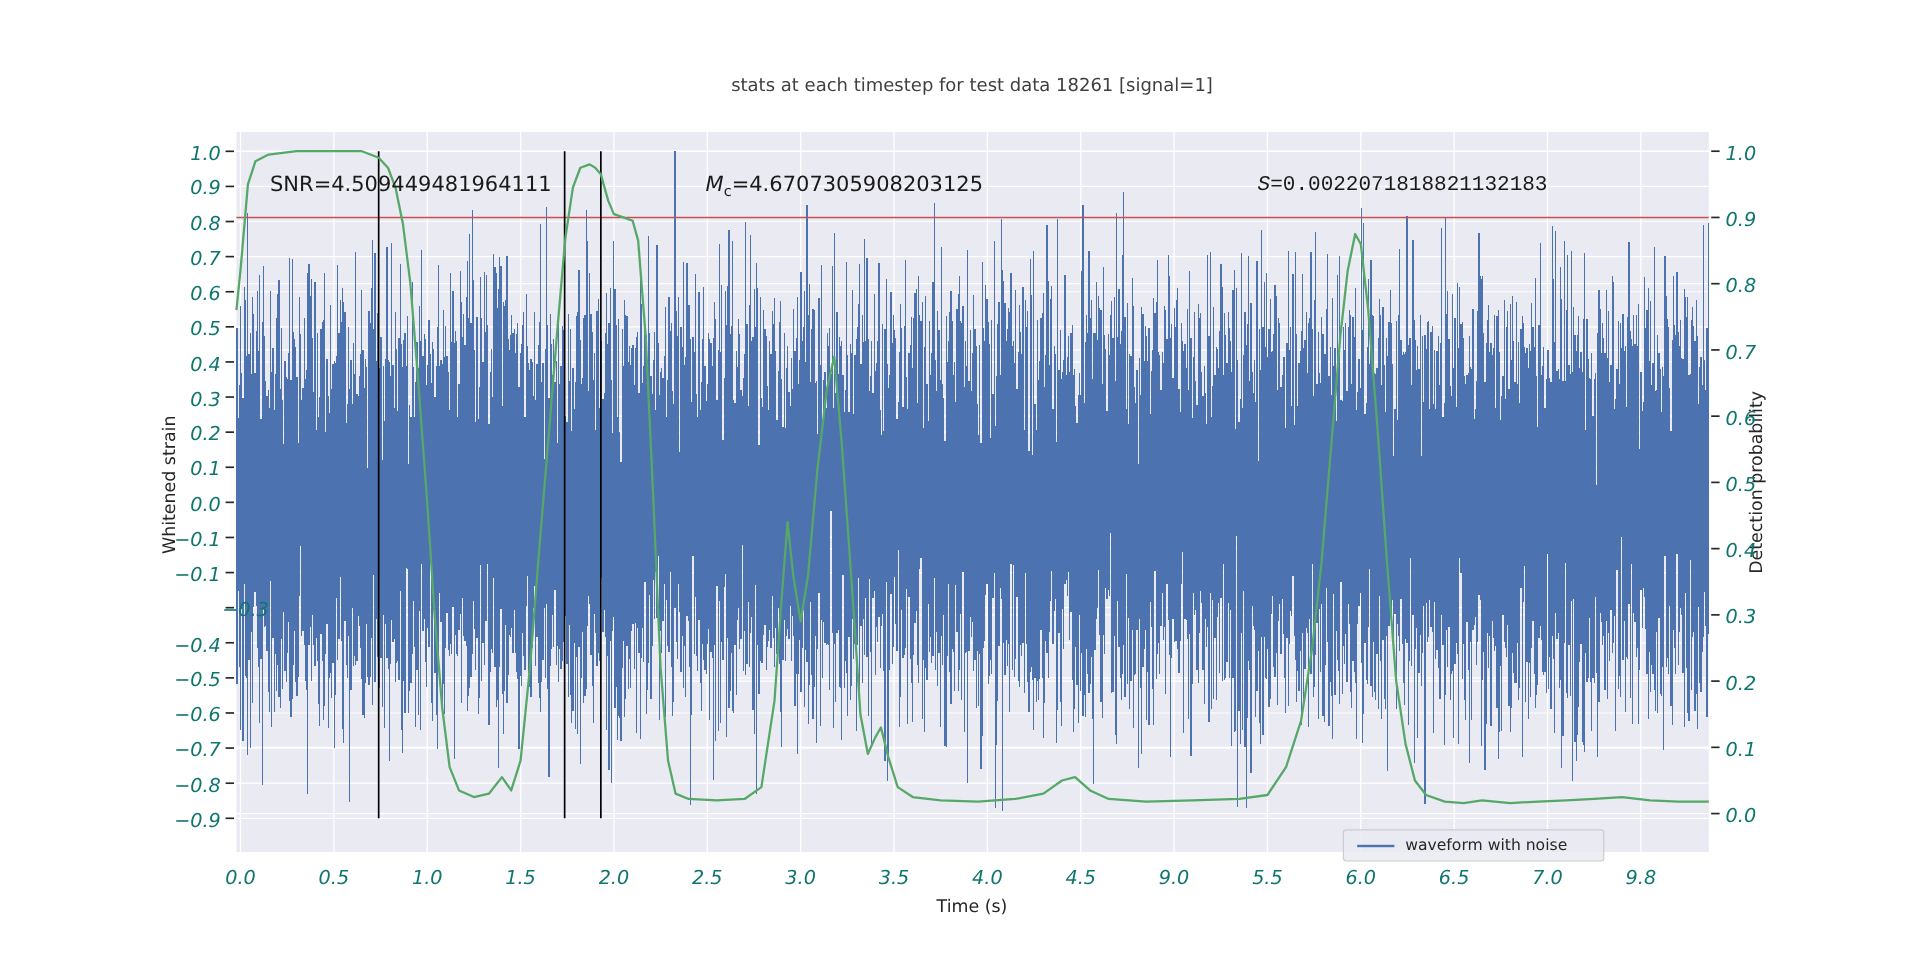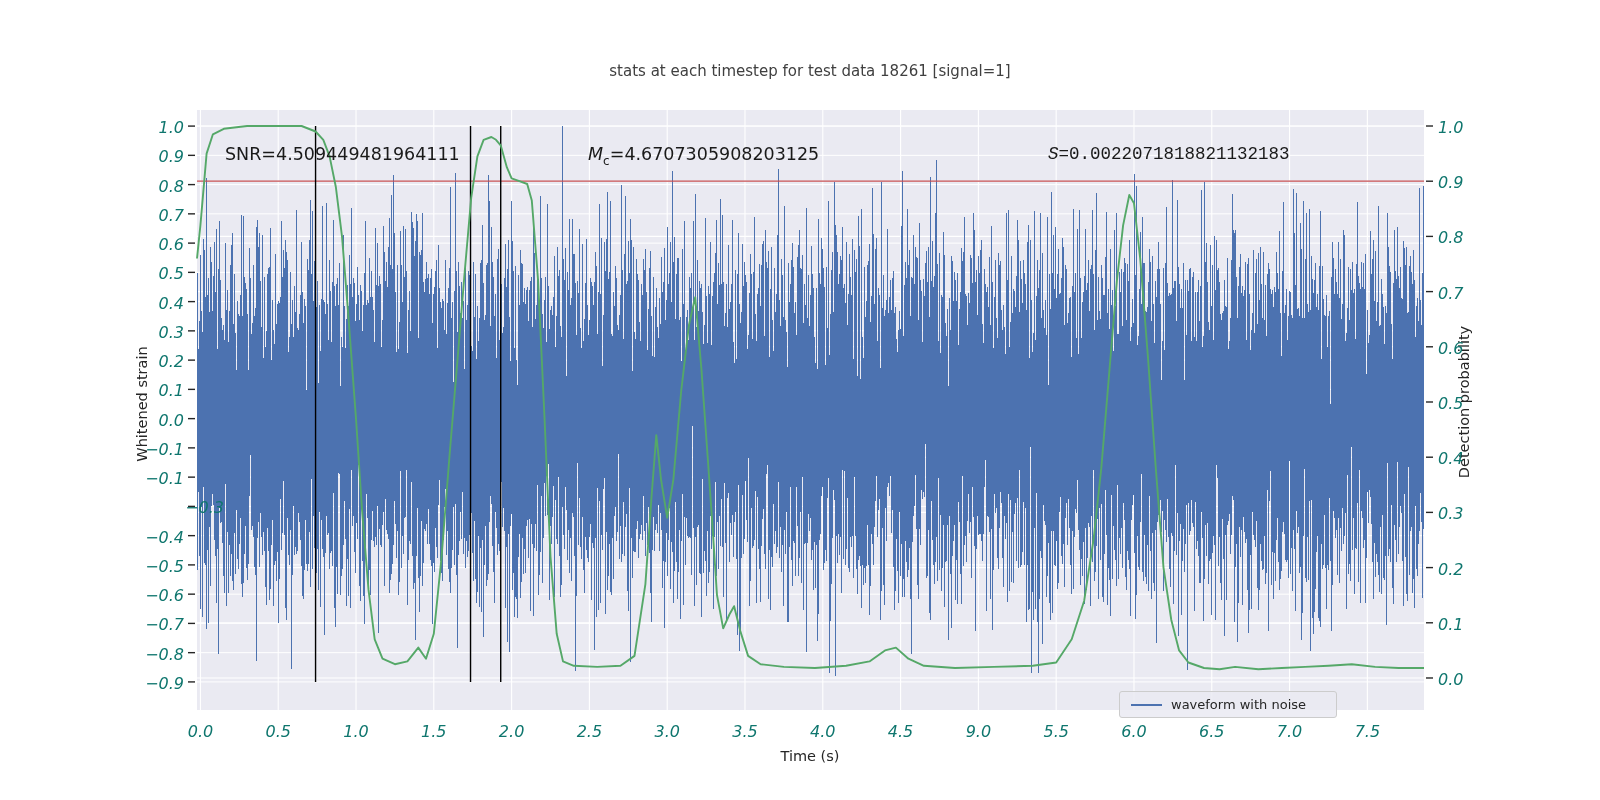--- a/index.html
+++ b/index.html
@@ -195,14 +195,14 @@
     <div class="tick-label" style="left:589.4034998731929px;top:722px;transform:translateX(-50%);">2.5</div>
     <div class="tick-label" style="left:667.1995942176007px;top:722px;transform:translateX(-50%);">3.0</div>
     <div class="tick-label" style="left:744.9956885620086px;top:722px;transform:translateX(-50%);">3.5</div>
     <div class="tick-label" style="left:822.7917829064165px;top:722px;transform:translateX(-50%);">4.0</div>
     <div class="tick-label" style="left:900.5878772508242px;top:722px;transform:translateX(-50%);">4.5</div>
     <div class="tick-label" style="left:978.3839715952321px;top:722px;transform:translateX(-50%);">9.0</div>
     <div class="tick-label" style="left:1056.18006593964px;top:722px;transform:translateX(-50%);">5.5</div>
     <div class="tick-label" style="left:1133.9761602840476px;top:722px;transform:translateX(-50%);">6.0</div>
     <div class="tick-label" style="left:1211.7722546284556px;top:722px;transform:translateX(-50%);">6.5</div>
     <div class="tick-label" style="left:1289.5683489728633px;top:722px;transform:translateX(-50%);text-align:right;">7.0</div>
-    <div class="tick-label" style="left:1367.3644433172713px;top:722px;transform:translateX(-50%);">7.5</div>
+    <div class="tick-label" style="left:1367.3644433172713px;top:722px;transform:translateX(-50%);">9.8</div>
   </div>
 
 </body></html>

